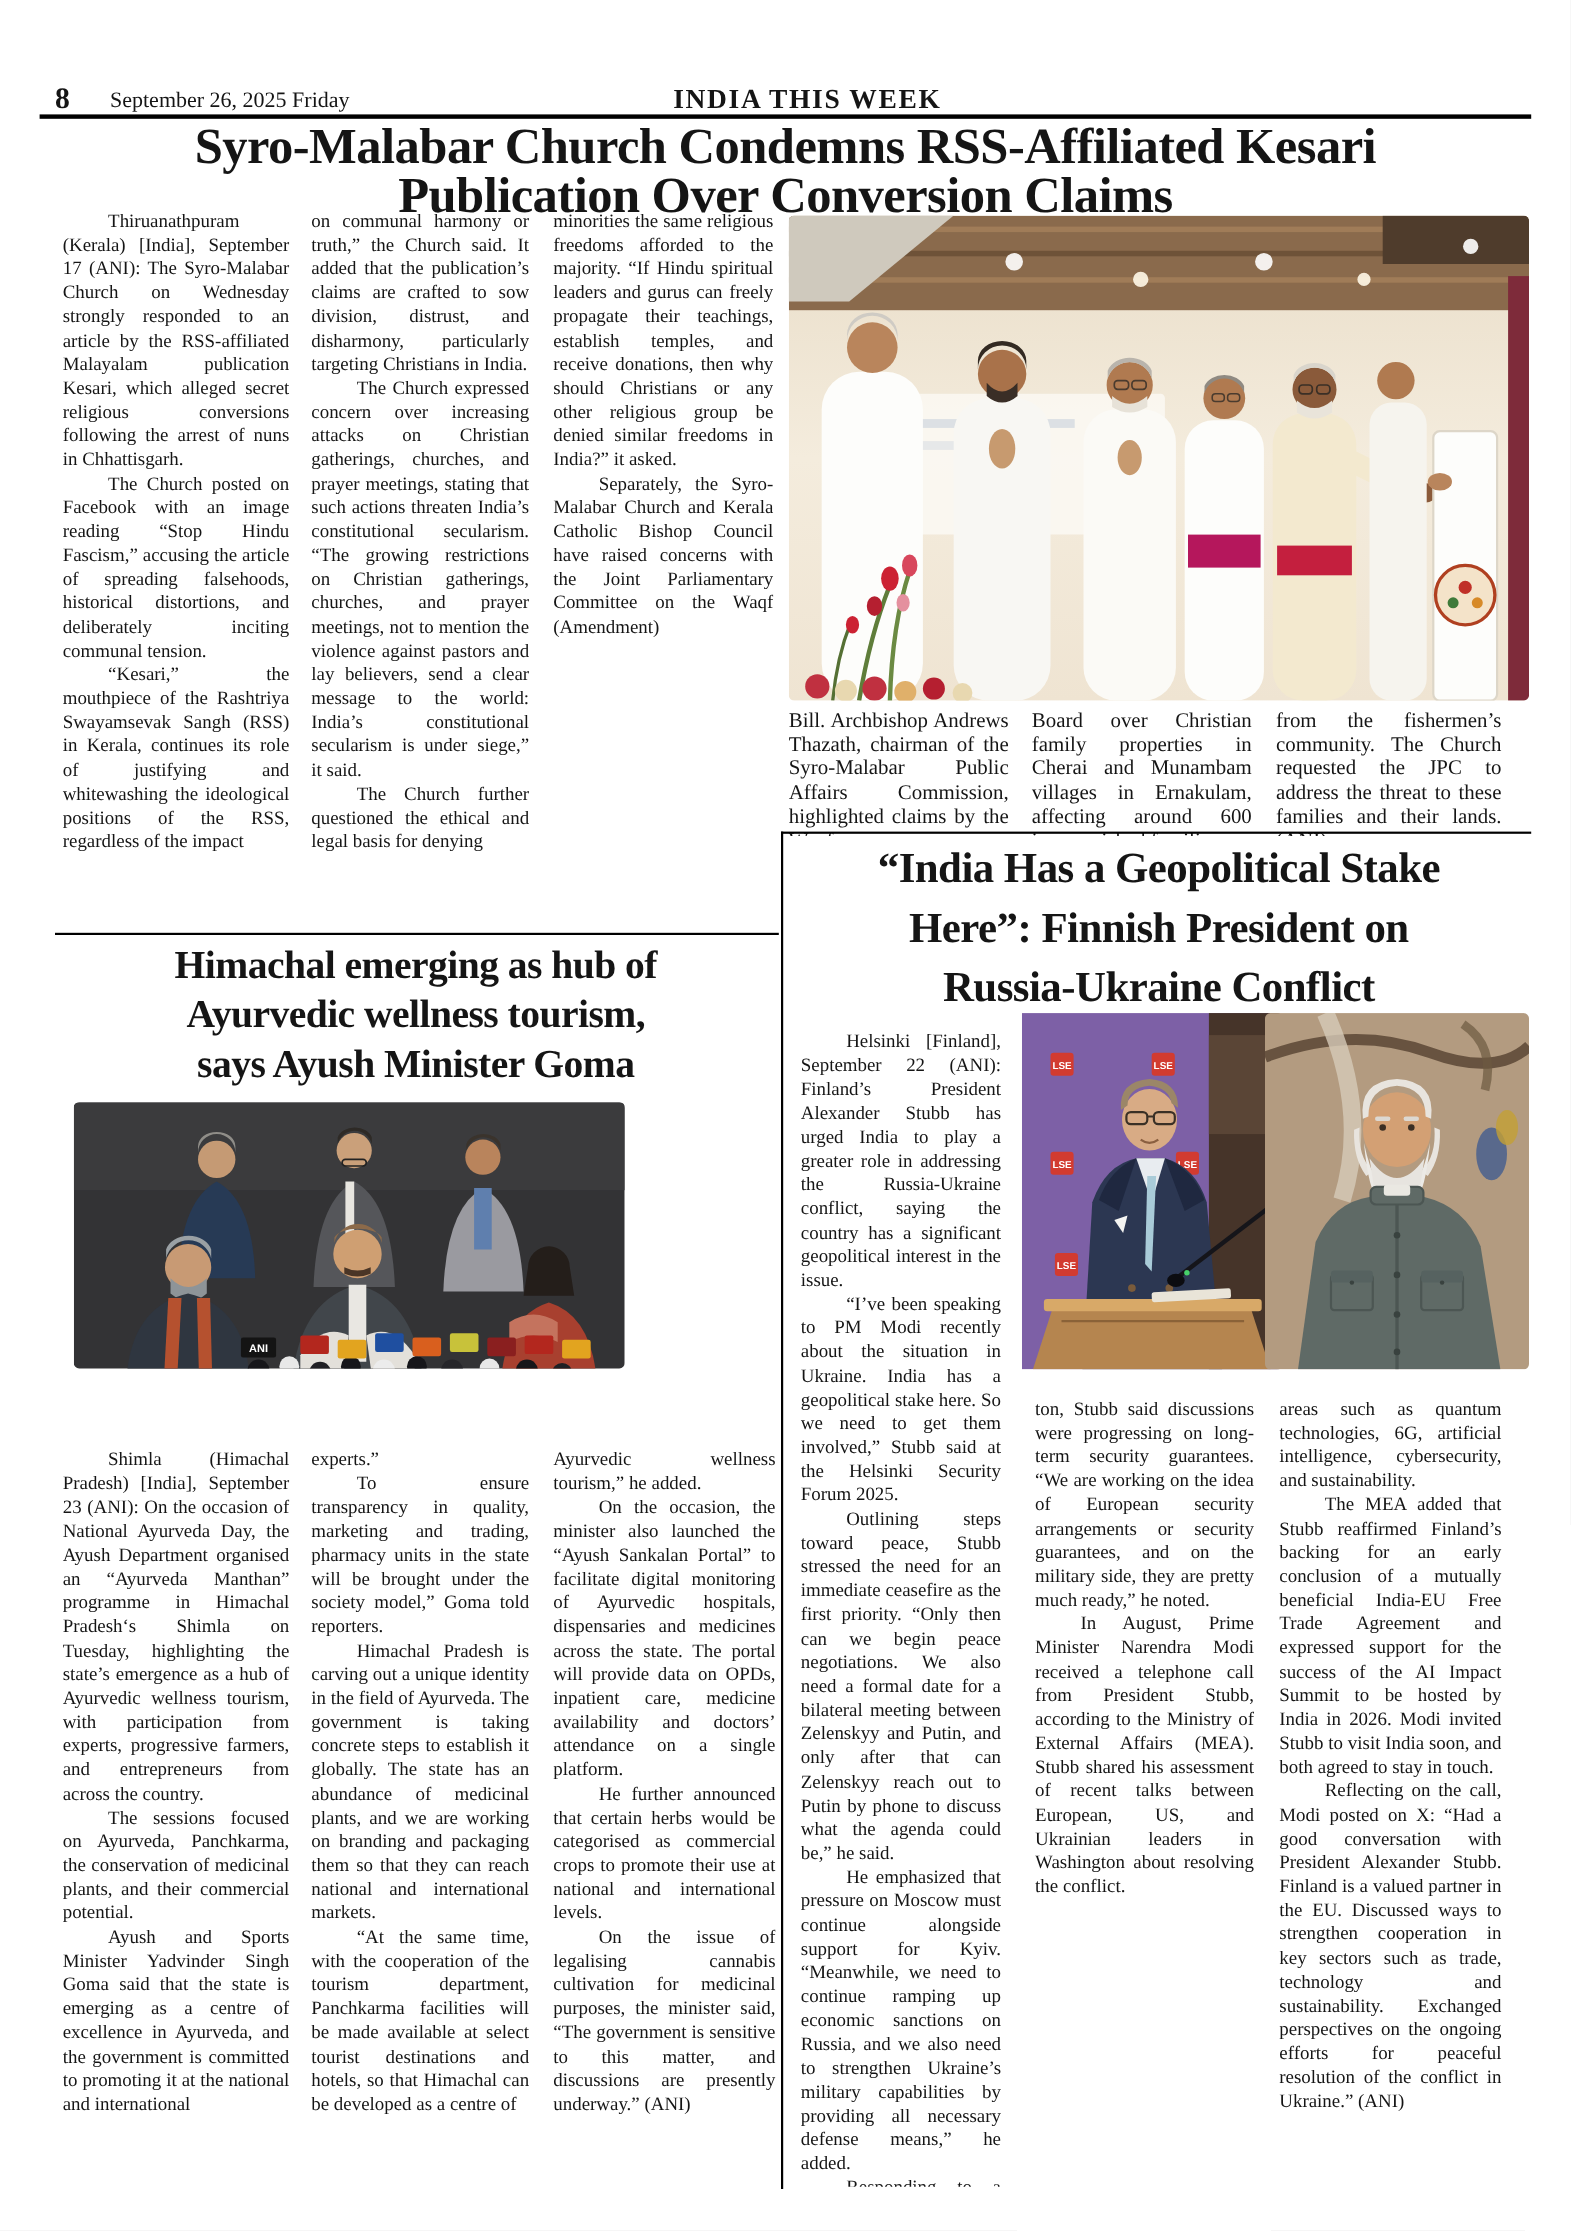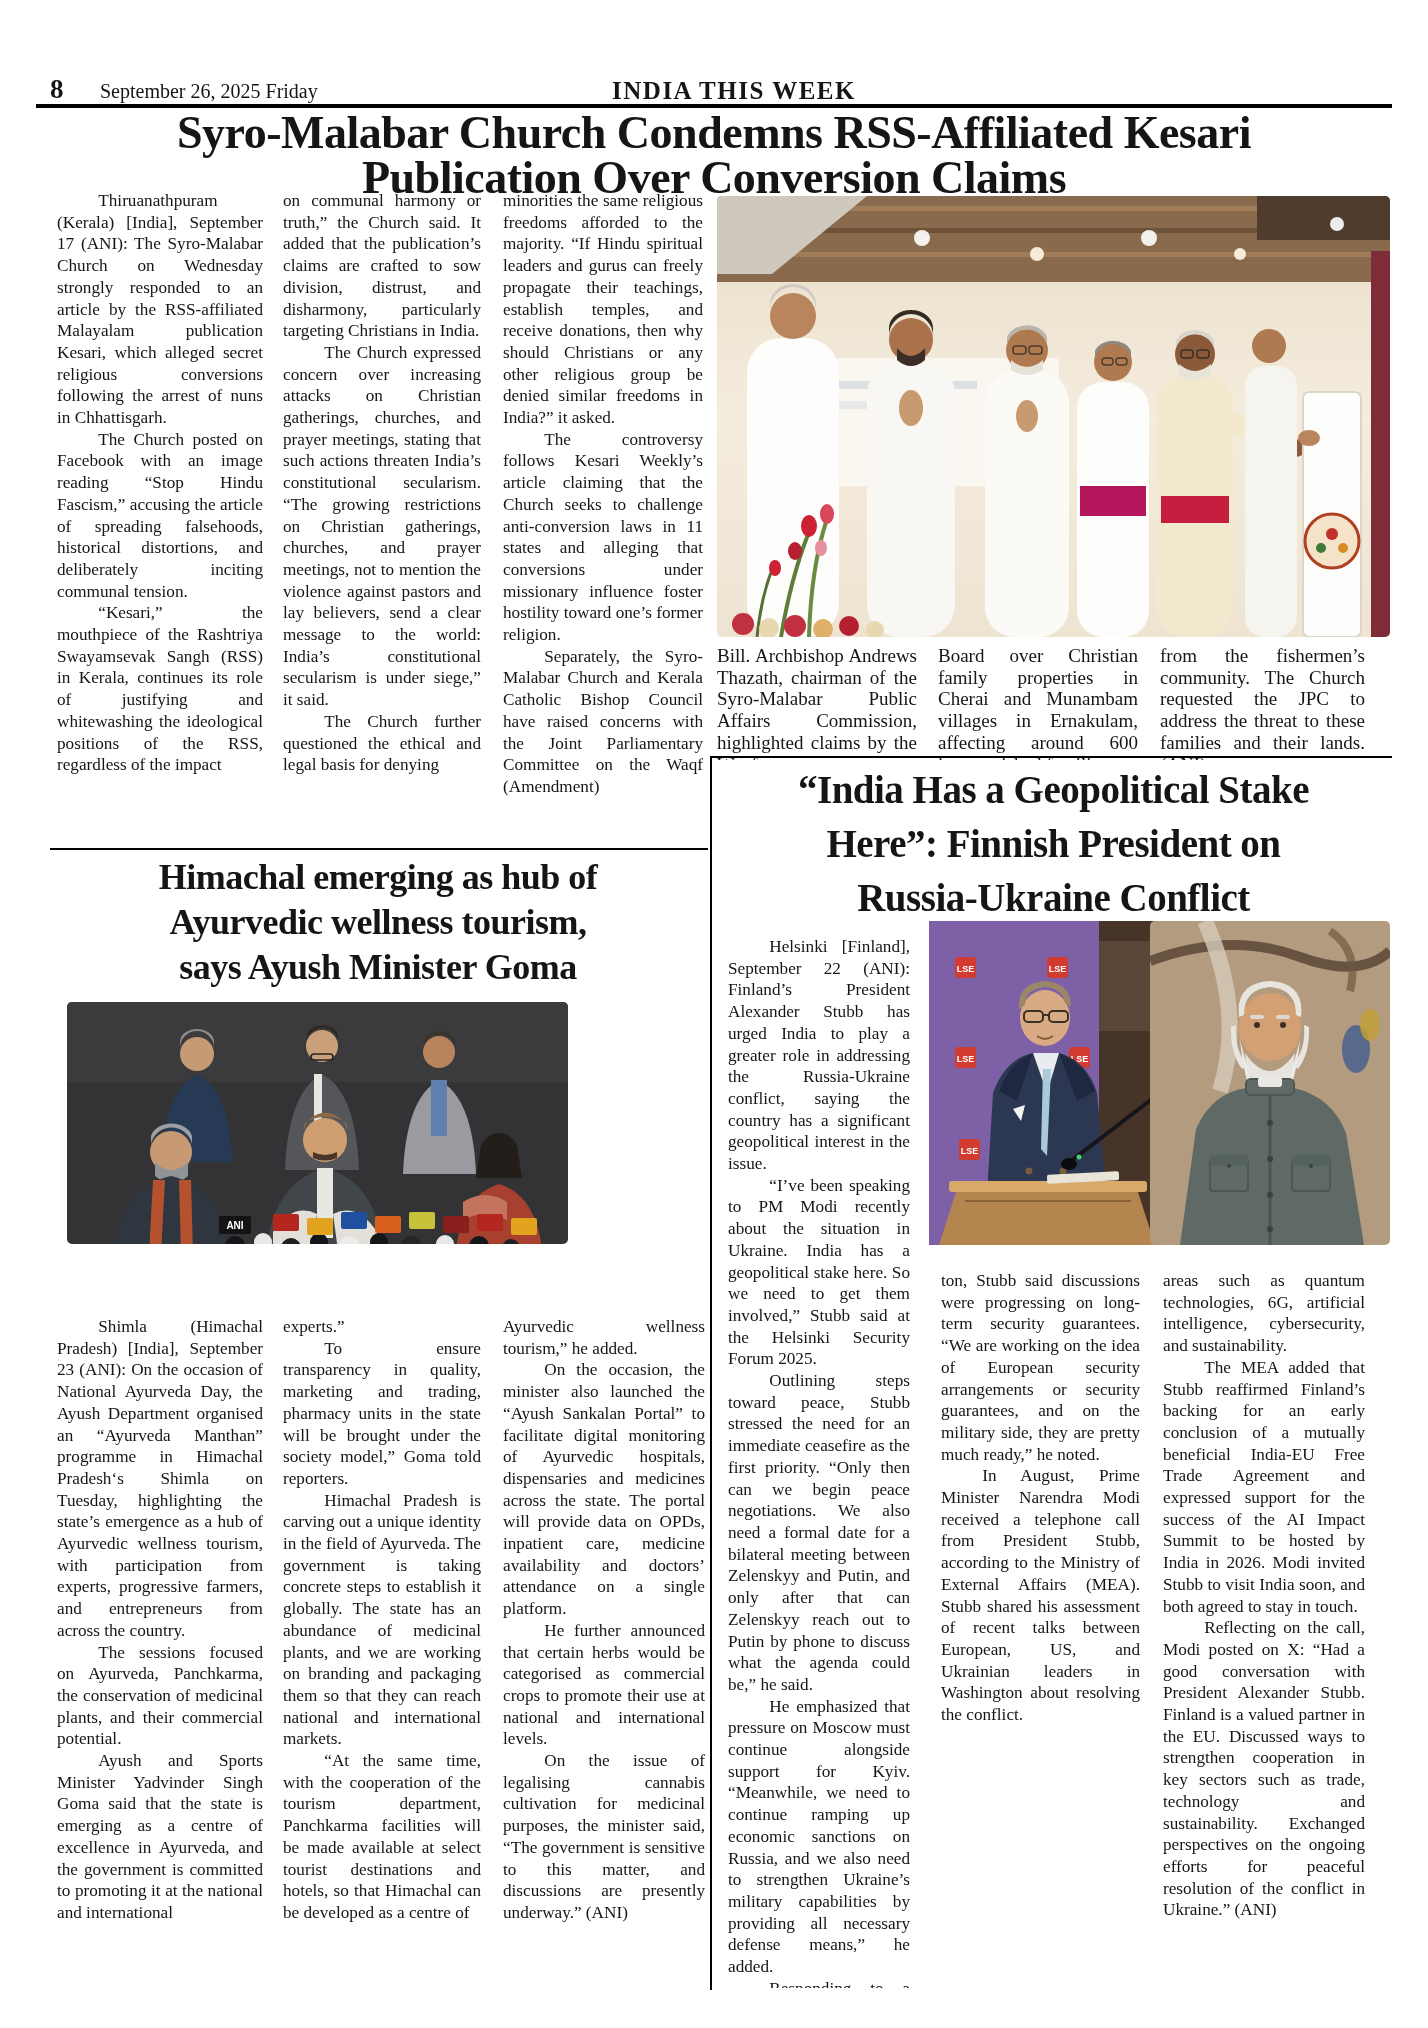--- a/index.html
+++ b/index.html
@@ -40,21 +40,20 @@
         <p>The Church posted on Facebook with an image reading “Stop Hindu Fascism,” accusing the article of spreading falsehoods, historical distortions, and deliberately inciting communal tension.</p>
         <p>“Kesari,” the mouthpiece of the Rashtriya Swayamsevak Sangh (RSS) in Kerala, continues its role of justifying and whitewashing the ideological positions of the RSS, regardless of the impact</p>
       </div>
     <div class="abs col cont" style="left:283px;top:190px;width:198px;height:652px;">
         <p>on communal harmony or truth,” the Church said. It added that the publication’s claims are crafted to sow division, distrust, and disharmony, particularly targeting Christians in India.</p>
         <p>The Church expressed concern over increasing attacks on Christian gatherings, churches, and prayer meetings, stating that such actions threaten India’s constitutional secularism. “The growing restrictions on Christian gatherings, churches, and prayer meetings, not to mention the violence against pastors and lay believers, send a clear message to the world: India’s constitutional secularism is under siege,” it said.</p>
         <p>The Church further questioned the ethical and legal basis for denying</p>
       </div>
     <div class="abs col cont" style="left:503px;top:190px;width:200px;height:652px;">
         <p>minorities the same religious freedoms afforded to the majority. “If Hindu spiritual leaders and gurus can freely propagate their teachings, establish temples, and receive donations, then why should Christians or any other religious group be denied similar freedoms in India?” it asked.</p>
-        <p>The controversy follows Kesari Weekly’s article claiming that the Church seeks to challenge anti-conversion laws in 11 states and alleging that conversions under missionary influence foster hostility toward one’s former religion.</p>
         <p>Separately, the Syro-Malabar Church and Kerala Catholic Bishop Council have raised concerns with the Joint Parliamentary Committee on the Waqf (Amendment)</p>
       </div>
 
     <div class="abs photo" style="left:717px;top:196px;width:673px;height:441px;">
       <svg width="673" height="441" viewBox="0 0 673 441" xmlns="http://www.w3.org/2000/svg">
         <defs>
           <linearGradient id="wall1" x1="0" y1="0" x2="0" y2="1">
             <stop offset="0" stop-color="#e9ddc8"></stop>
               <stop offset="0.5" stop-color="#f4ecdd"></stop>
               <stop offset="1" stop-color="#efe4d2"></stop>

